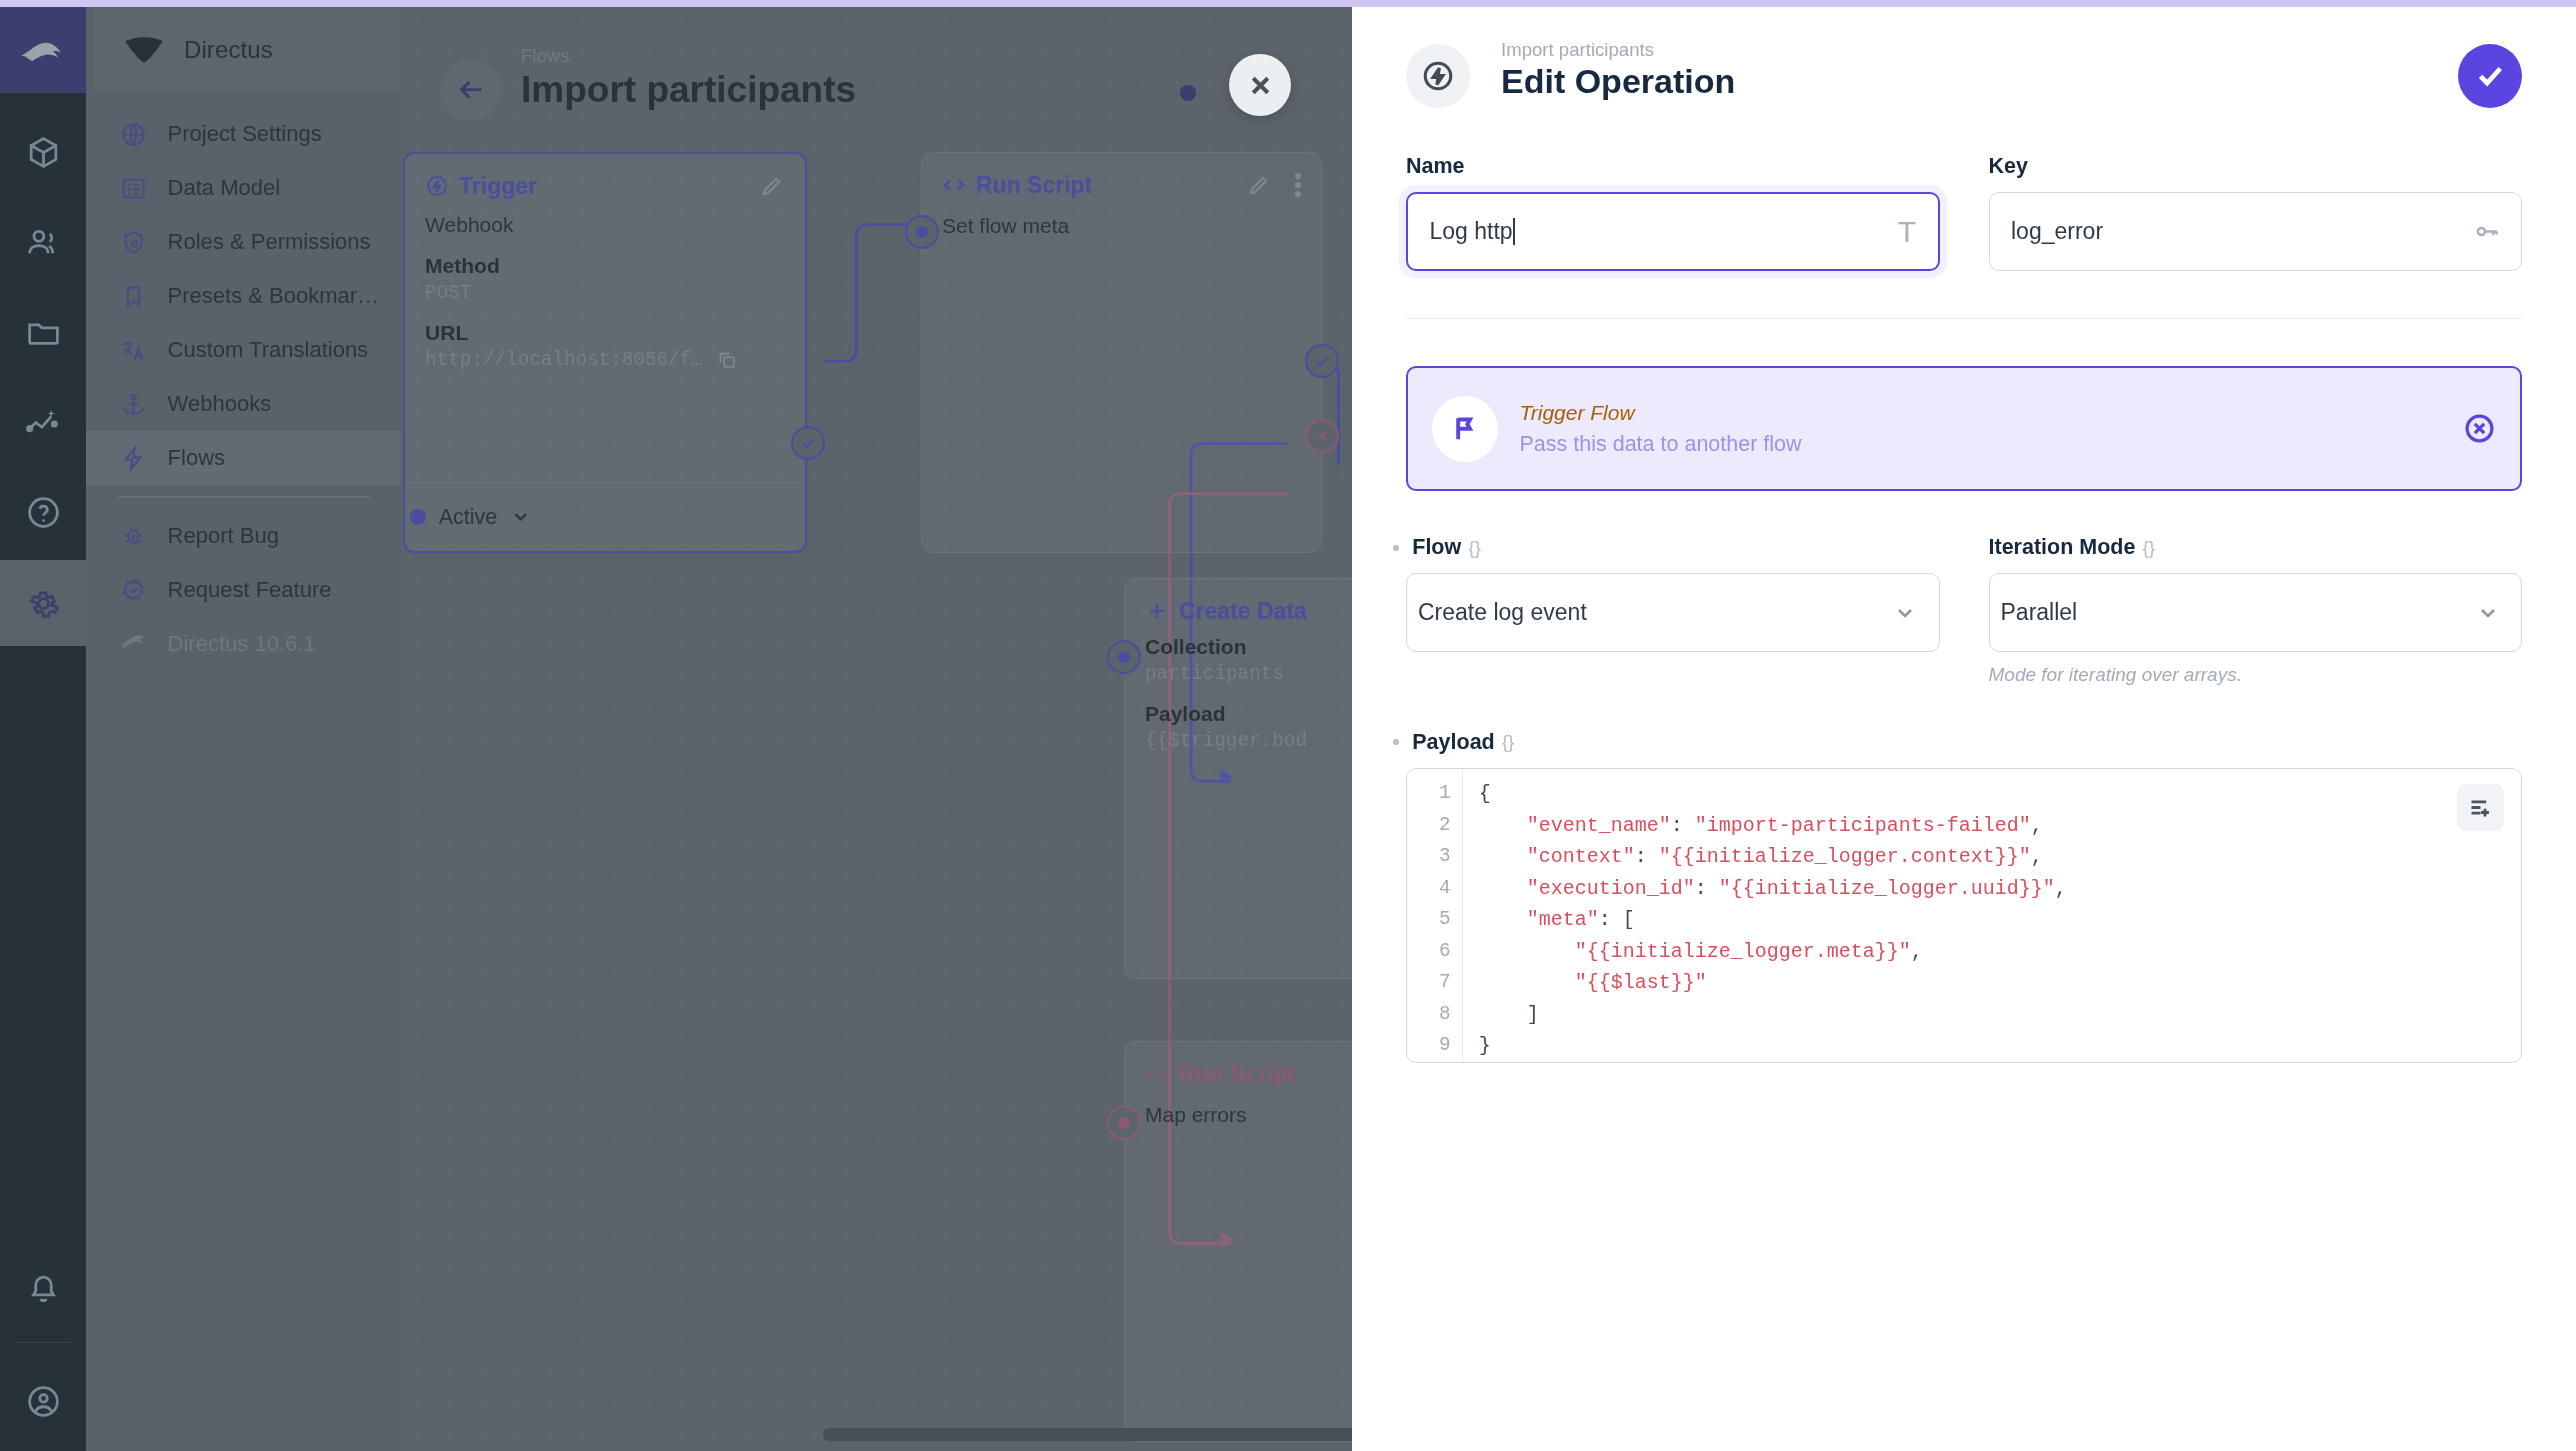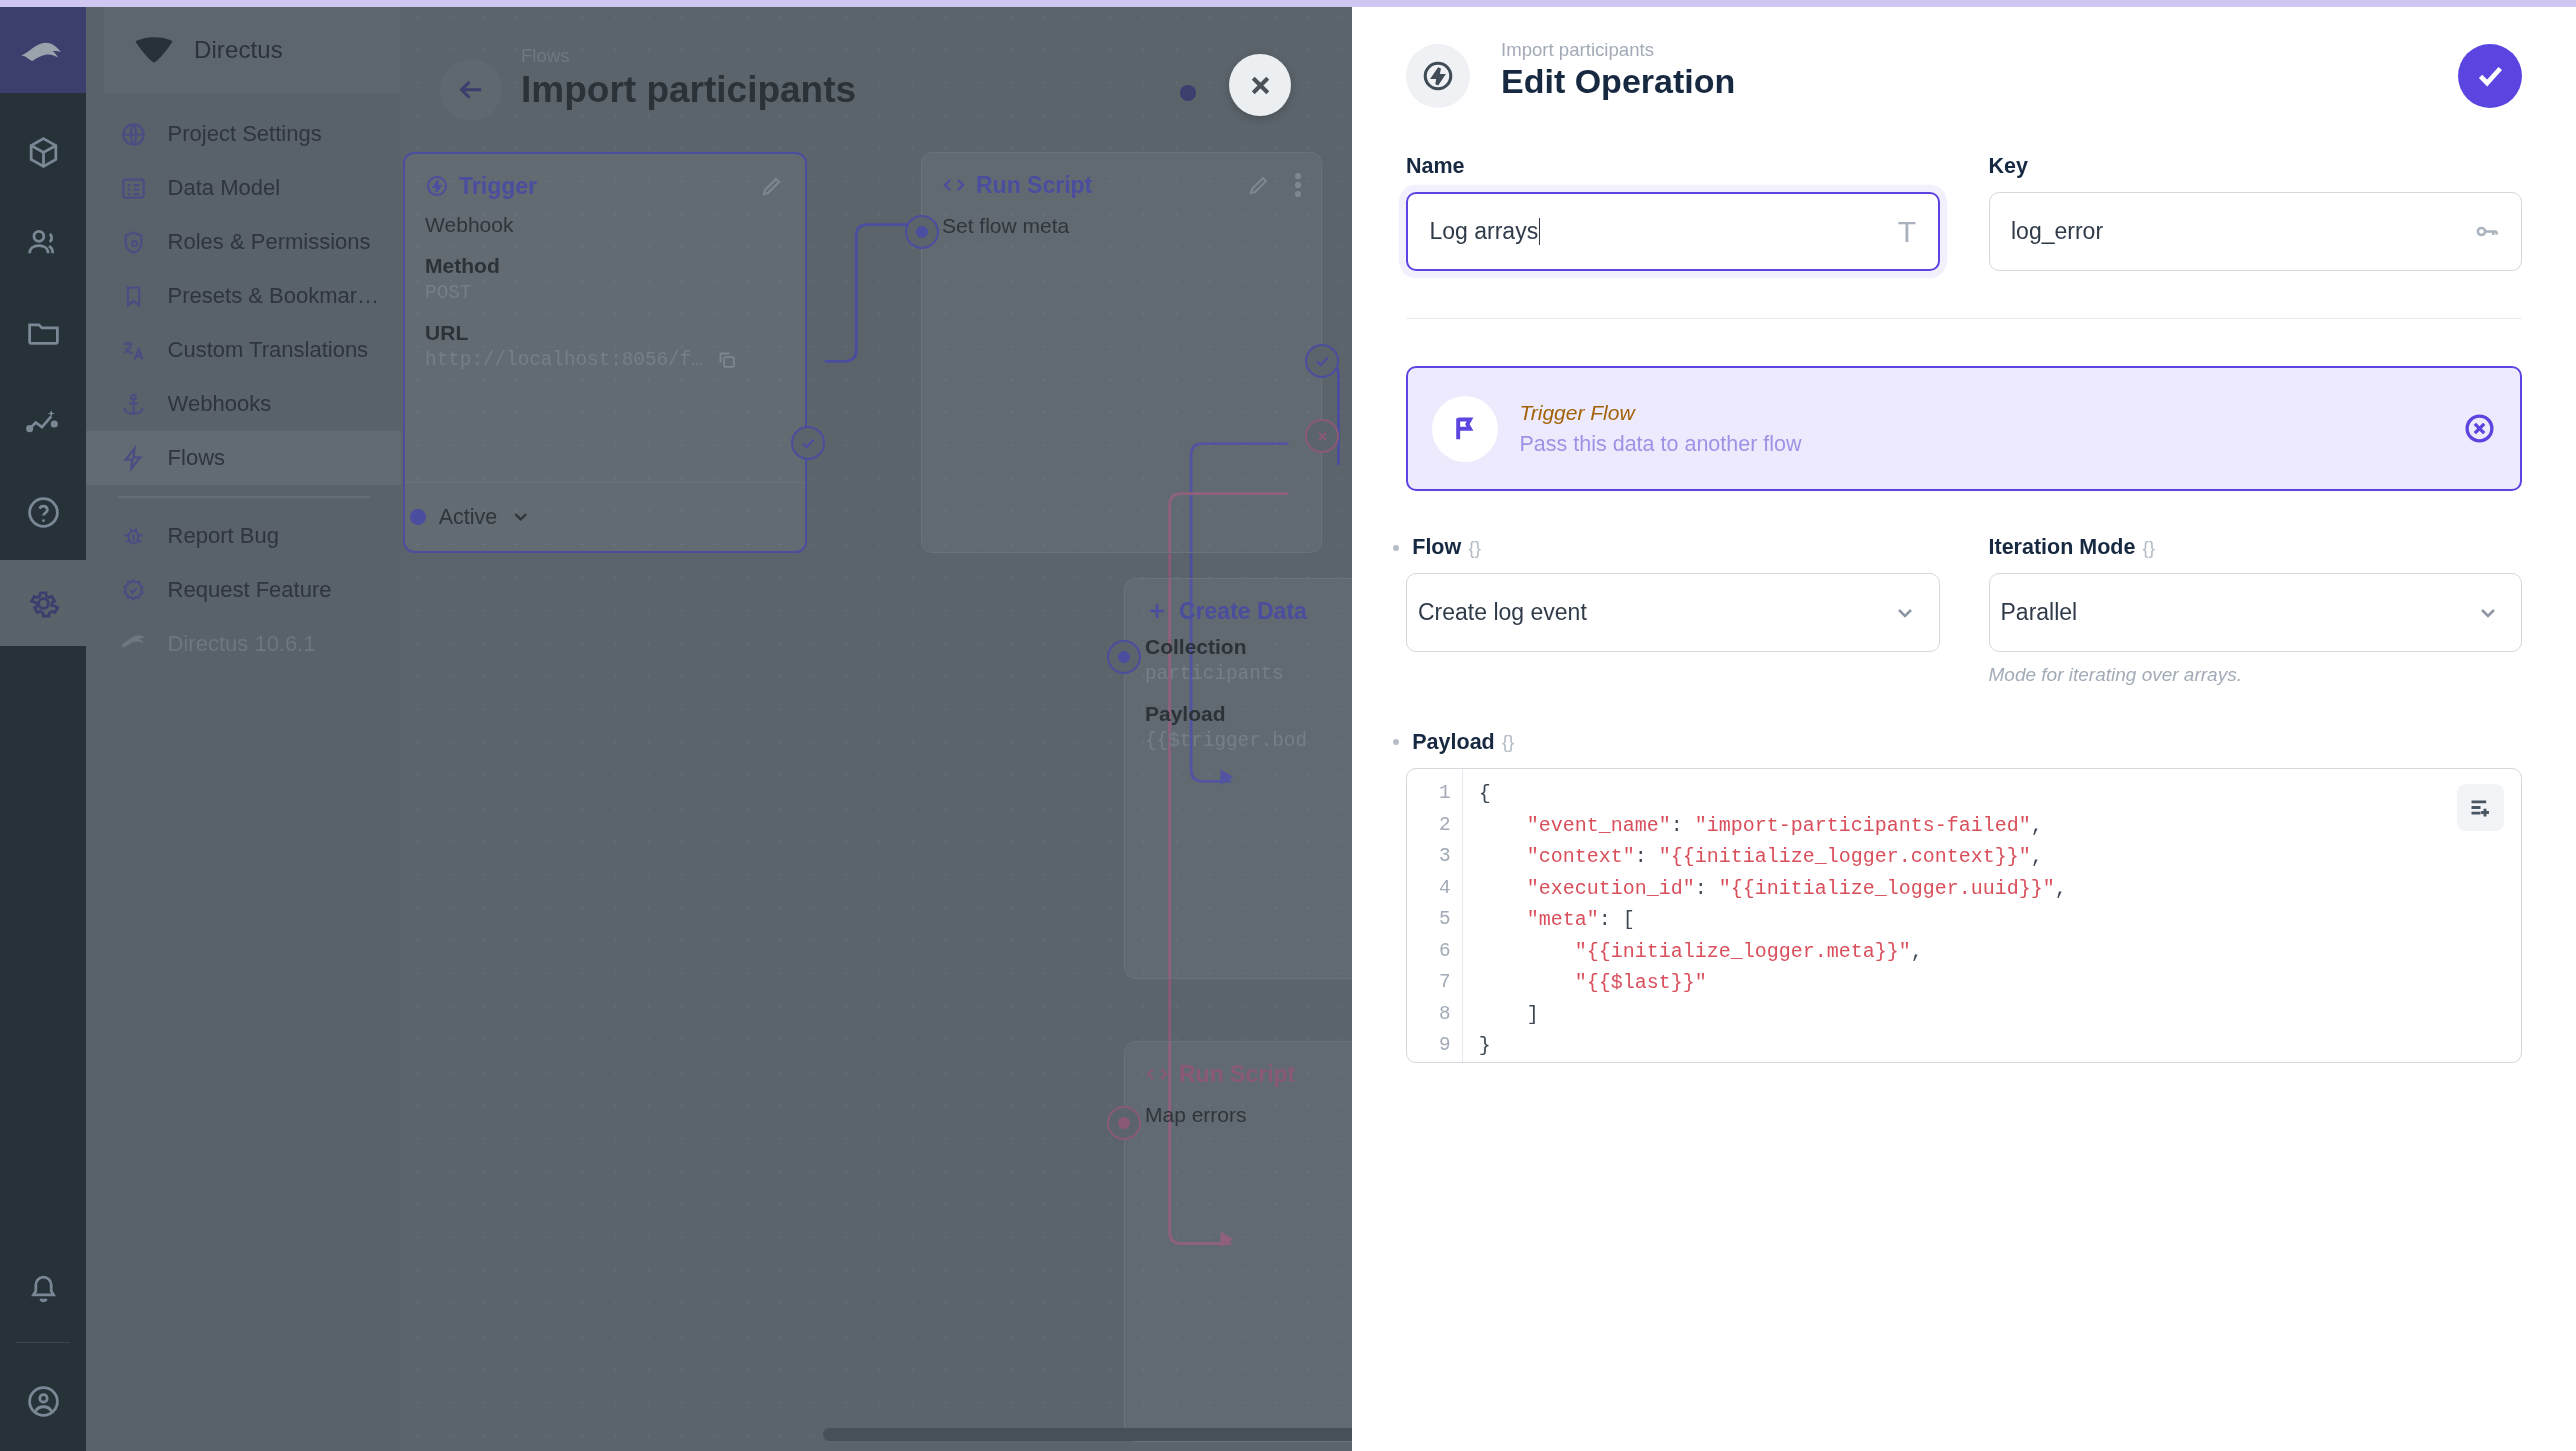--- a/index.html
+++ b/index.html
@@ -23,21 +23,21 @@
                display:flex; align-items:center; justify-content:center; }
   .rail-logo svg { width:47px; height:31.5px; }
   .rail-btn { position:absolute; left:0; width:86px; height:86px; display:flex; align-items:center; justify-content:center; }
   .rail-btn svg { width:37px; height:37px; stroke:#7b8794; fill:none; stroke-width:1.8; }
   .rail-btn.active { background:#5a636a; }
   .rail-btn.active svg { stroke:#3b3f6e; }
   .rail-sep { position:absolute; left:15.7px; width:54px; height:1.4px; background:#3b444b; }
 
   
   .nav { position:absolute; left:86px; top:0; width:315px; height:1451px; background:#59626a; }
-  .nav-head { position:absolute; left:18px; top:7.2px; width:315px; height:86px; display:flex; align-items:center;
+  .nav-head { position:absolute; left:8px; top:7.2px; width:315px; height:86px; display:flex; align-items:center;
               padding-left:30px; gap:20px; background:#5d666e; }
   .nav-logo { width:40px; height:26px; }
   .nav-title { font-size:24px; color:#2c3338; font-weight:400; letter-spacing:0.1px; }
   .nav-list { position:absolute; left:0; top:107px; width:315px; }
   .nav-item { height:54px; display:flex; align-items:center; gap:18.6px; padding-left:31.5px; }
   .nav-item.sel { background:#626b73; }
   .nav-item .ic { width:31.5px; height:31.5px; display:flex; align-items:center; justify-content:center; }
   .nav-item .ic svg { width:27px; height:27px; stroke:#4b4d82; fill:none; stroke-width:2; }
   .nav-item .lb { font-size:22px; color:#2e353b; white-space:nowrap; }
   .nav-div { margin:11.4px 31.5px; height:1.4px; background:#656e76; }
@@ -483,21 +483,21 @@
           </svg>
       </div>
     </div>
 
     <div class="dbody">
 
       <div class="fgrid">
         <div class="fcol">
           <div class="flabel">Name</div>
           <div class="finput focused">
-            <span class="val">Log arrays</span>
+            <span class="val">Log http</span>
               <span class="caret"></span>
             <span class="tailT">T</span>
           </div>
         </div>
         <div class="fcol">
           <div class="flabel">Key</div>
           <div class="finput">
             <span class="val">log_error</span>
             <span class="tail">
               <svg viewBox="0 0 24 24">

